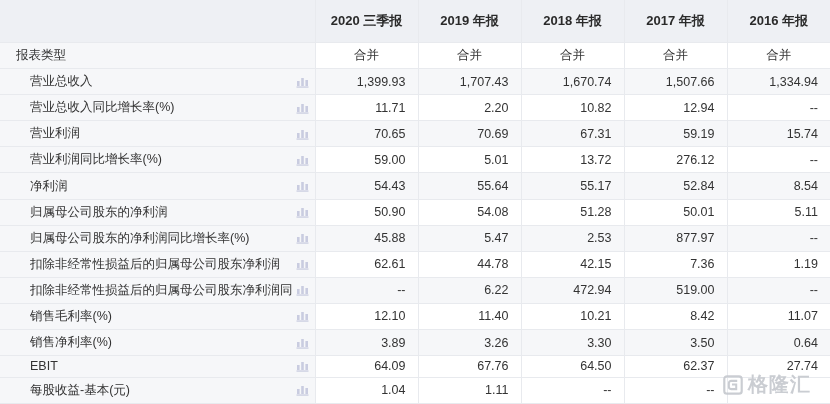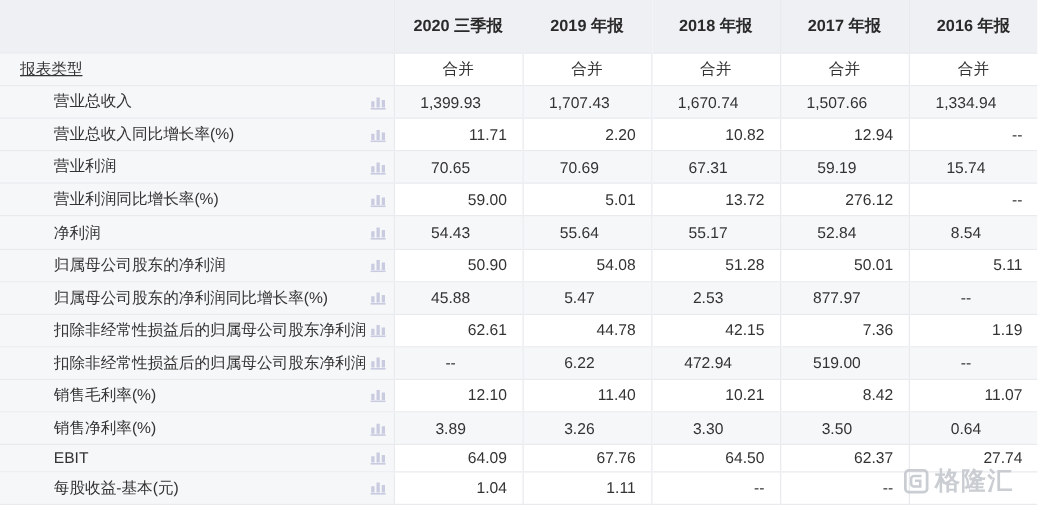--- a/index.html
+++ b/index.html
@@ -17,28 +17,28 @@
     overflow:hidden;white-space:nowrap;
   }
   th + th, td + td{border-left:1px solid #e8eaee;}
   thead th{
     background:#eef0f4;color:#2a2a2a;font-size:13px;font-weight:700;
     text-align:center;height:42px;
   }
   td.label-cell{
     background:#f6f7f9;color:#333;font-size:12.5px;text-align:left;
   }
-  .label-wrap{display:flex;align-items:center;padding-left:43px;padding-right:6px;}
-  .label-wrap.report{padding-left:16px;text-decoration:underline;}
+  .label-wrap{display:flex;align-items:center;padding-left:30px;padding-right:6px;}
+  .label-wrap.report{padding-left:16px;}
   .label-text{flex:1 1 auto;overflow:hidden;white-space:nowrap;}
   .row-icon{flex:0 0 auto;margin-left:4px;display:inline-flex;align-items:center;cursor:pointer;}
   td.value-cell{
     background:#fff;color:#333;font-size:12.5px;text-align:right;padding-right:12px;
   }
-  tr.stripe td.value-cell{background:#f6f7f9;text-align:center;}
+  tr.stripe td.value-cell{background:#f6f7f9;}
   td.center-cell{text-align:center;padding-right:0;}
   .watermark{
     position:absolute;right:19px;bottom:6px;display:flex;align-items:center;gap:4px;
     color:#c6c9cf;opacity:.92;pointer-events:none;
   }
   .watermark .wm-text{
     font-size:20px;font-weight:700;letter-spacing:1px;
     text-shadow:0 1px 0 #fff;
   }
 </style>

